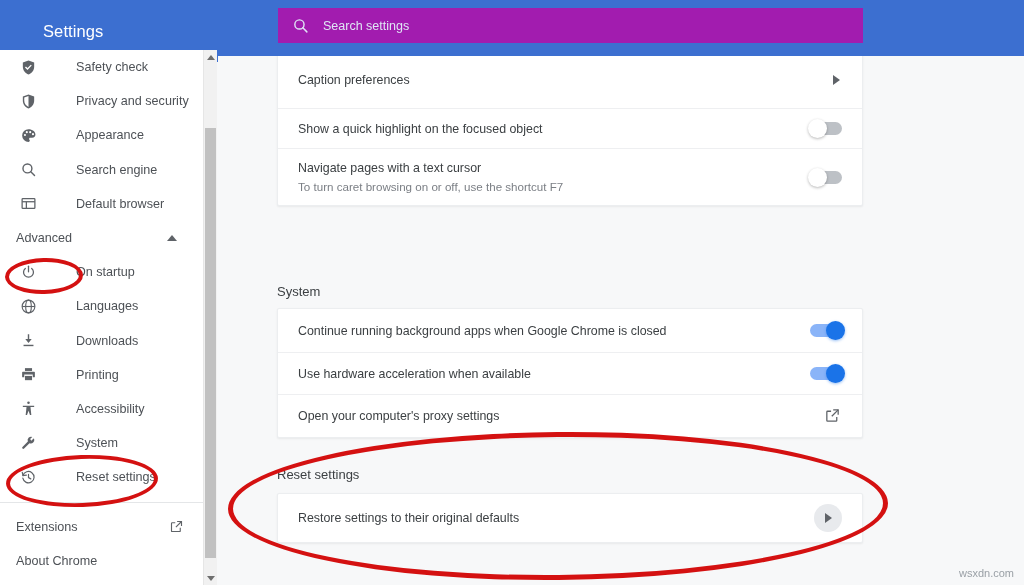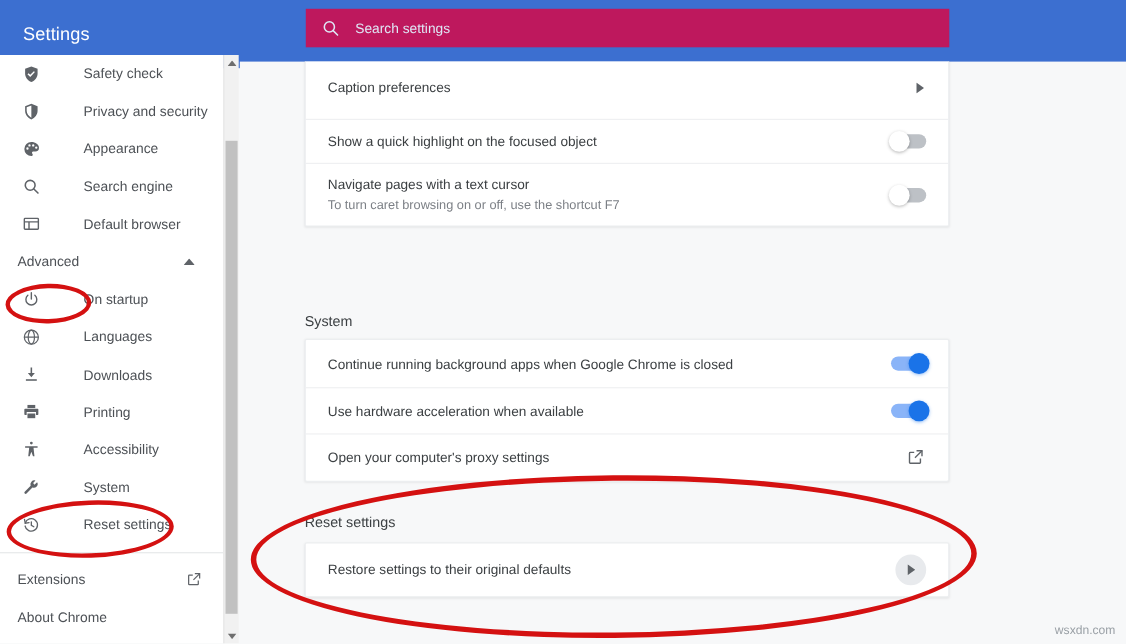--- a/index.html
+++ b/index.html
@@ -21,35 +21,36 @@
 
   
   .header {
     position: absolute;
     top: 0; left: 0;
     width: 1024px;
     height: 62px;
     background: #3c6fd0;
     display: flex;
     align-items: center;
+    padding-left: 22px;
   }
   .header-title {
     color: #ffffff;
     font-size: 16.5px;
     letter-spacing: .1px;
     margin-left: 21px;
     width: 240px;
   }
   .search-box {
     position: absolute;
     left: 278px;
     top: 8px;
     width: 585px;
     height: 35px;
-    background: #be185d;
+    background: #a21caf;
     display: flex;
     align-items: center;
   }
   .search-icon {
     margin-left: 14px;
     width: 17px; height: 17px;
     display: flex; align-items: center; justify-content: center;
   }
   .search-icon svg { display: block; }
   .search-placeholder {

